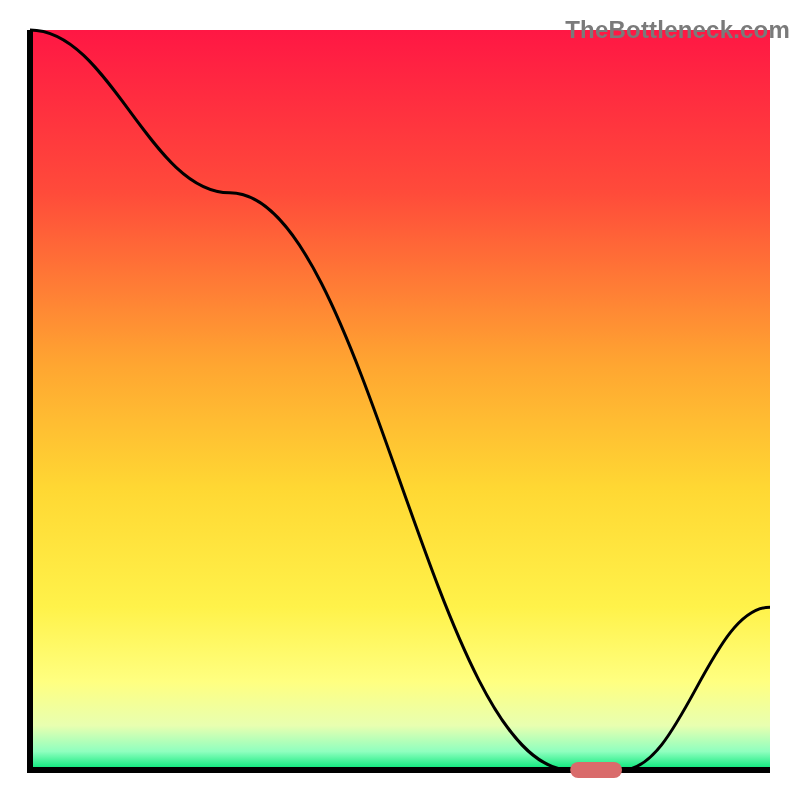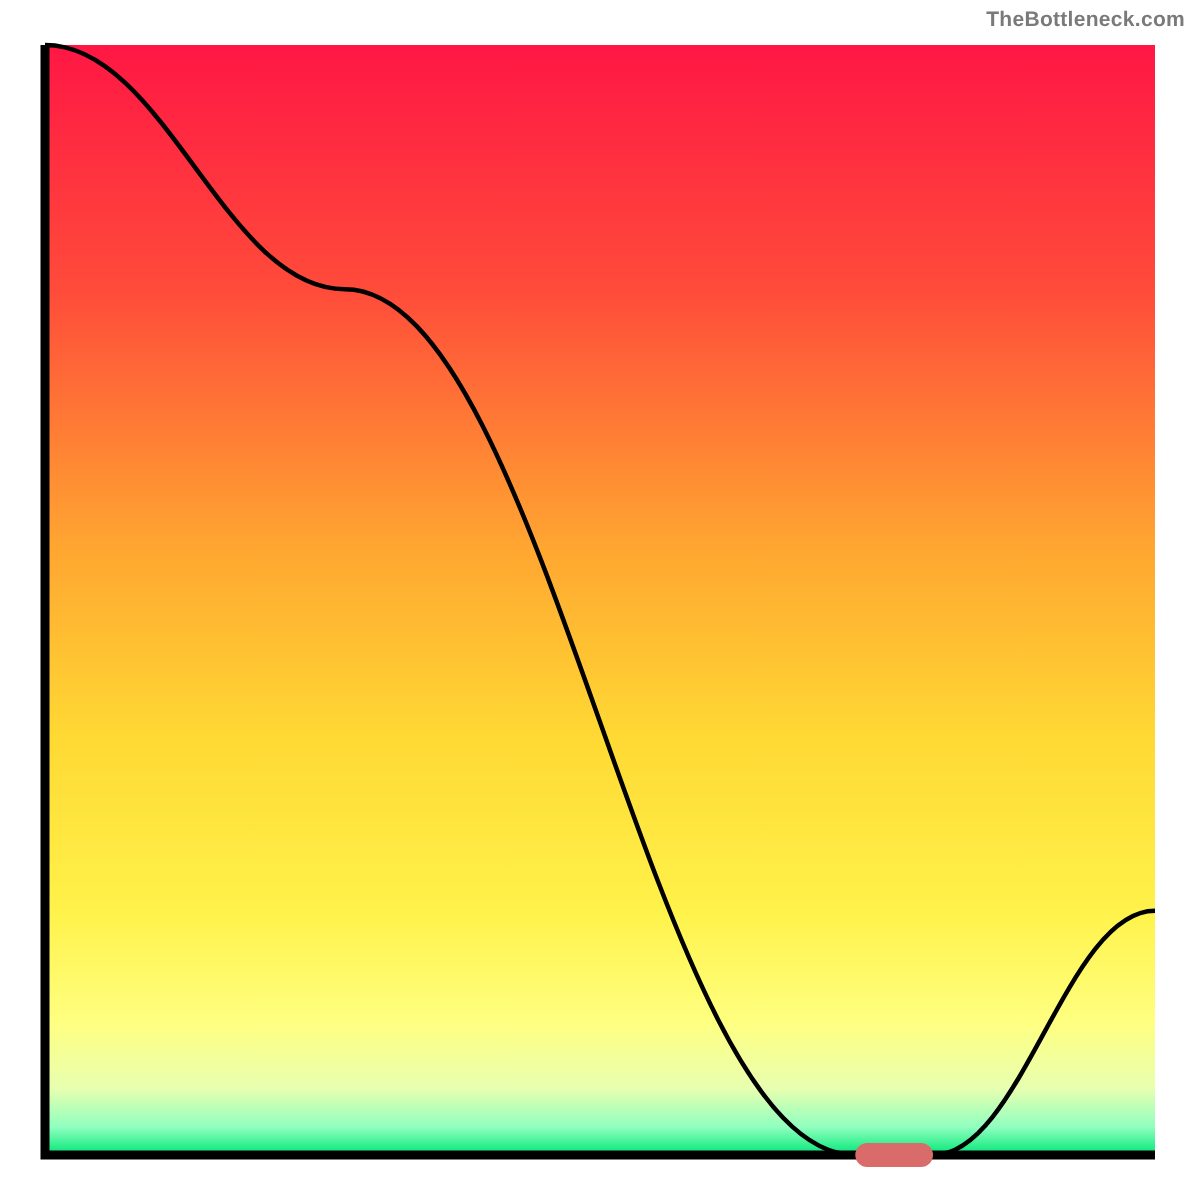--- a/index.html
+++ b/index.html
@@ -11,23 +11,23 @@
     background: #fff;
     font-family: Arial, Helvetica, sans-serif;
   }
   .stage {
     position: relative;
     width: 800px;
     height: 800px;
   }
   .attribution {
     position: absolute;
-    top: 4px;
+    top: 16px;
     right: 10px;
-    font-size: 14px;
+    font-size: 24px;
     font-weight: 600;
     color: #7a7a7a;
     letter-spacing: 0.2px;
   }
   svg {
     display: block;
   }
 </style>
 </head>
 <body>

